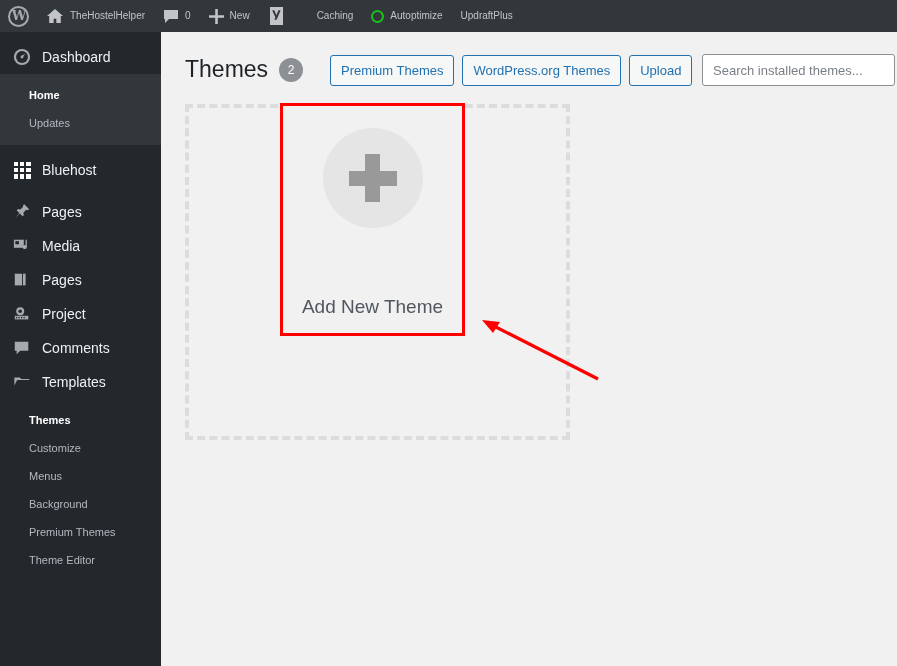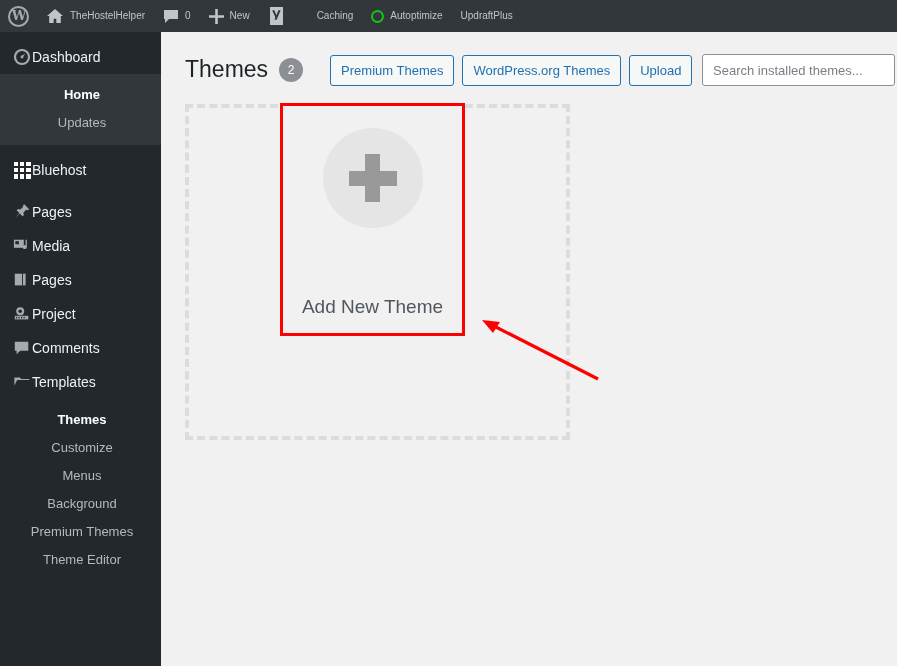--- a/index.html
+++ b/index.html
@@ -48,21 +48,21 @@
   .ring-icon { width: 13px; height: 13px; border: 2px solid #19c219; border-radius: 50%; display: block; }
 
   
   #sidebar {
     position: absolute; top: 32px; left: 0;
     width: 161px; height: 634px;
     background: #23282d;
     z-index: 20;
   }
   .menu-top {
-    display: flex; align-items: center; gap: 0;
+    display: flex; align-items: center; gap: 10px;
     height: 34px; padding: 0 0 0 12px;
     color: #f0f0f1; font-size: 14px; cursor: pointer;
     position: relative;
   }
   .menu-top .mt-icon { width: 20px; height: 20px; display: flex; align-items: center; justify-content: center; color: #a7aaad; flex: none; }
   .menu-top .mt-label { line-height: 34px; }
   .menu-top.pad-top { margin-top: 8px; }
 
   .menu-top.current {
     background: #0073aa; color: #fff; font-weight: normal;
@@ -71,22 +71,22 @@
   .menu-top.current::after {
     content: ""; position: absolute; right: -1px; top: 50%;
     transform: translateY(-50%);
     border-style: solid; border-width: 8px 8px 8px 0;
     border-color: transparent #f1f1f1 transparent transparent;
   }
 
   .submenu { background: #32373c; padding: 7px 0 8px 0; }
   .submenu.current-sub { background: #23282d; }
   .sub-item {
-    display: block; padding: 6px 0 6px 3px;
-    color: #b4b9be; font-size: 13px; cursor: pointer; line-height: 16px; text-align: center;
+    display: block; padding: 6px 0 6px 29px;
+    color: #b4b9be; font-size: 11px; cursor: pointer; line-height: 16px;
   }
   .sub-item.active { color: #fff; font-weight: bold; }
 
   
   .ic-grid { width: 17px; height: 17px; display: grid; grid-template-columns: repeat(3,1fr); grid-template-rows: repeat(3,1fr); gap: 2px; }
   .ic-grid i { background: #fff; display: block; }
 
   
   #main {
     position: absolute; top: 32px; left: 161px;

